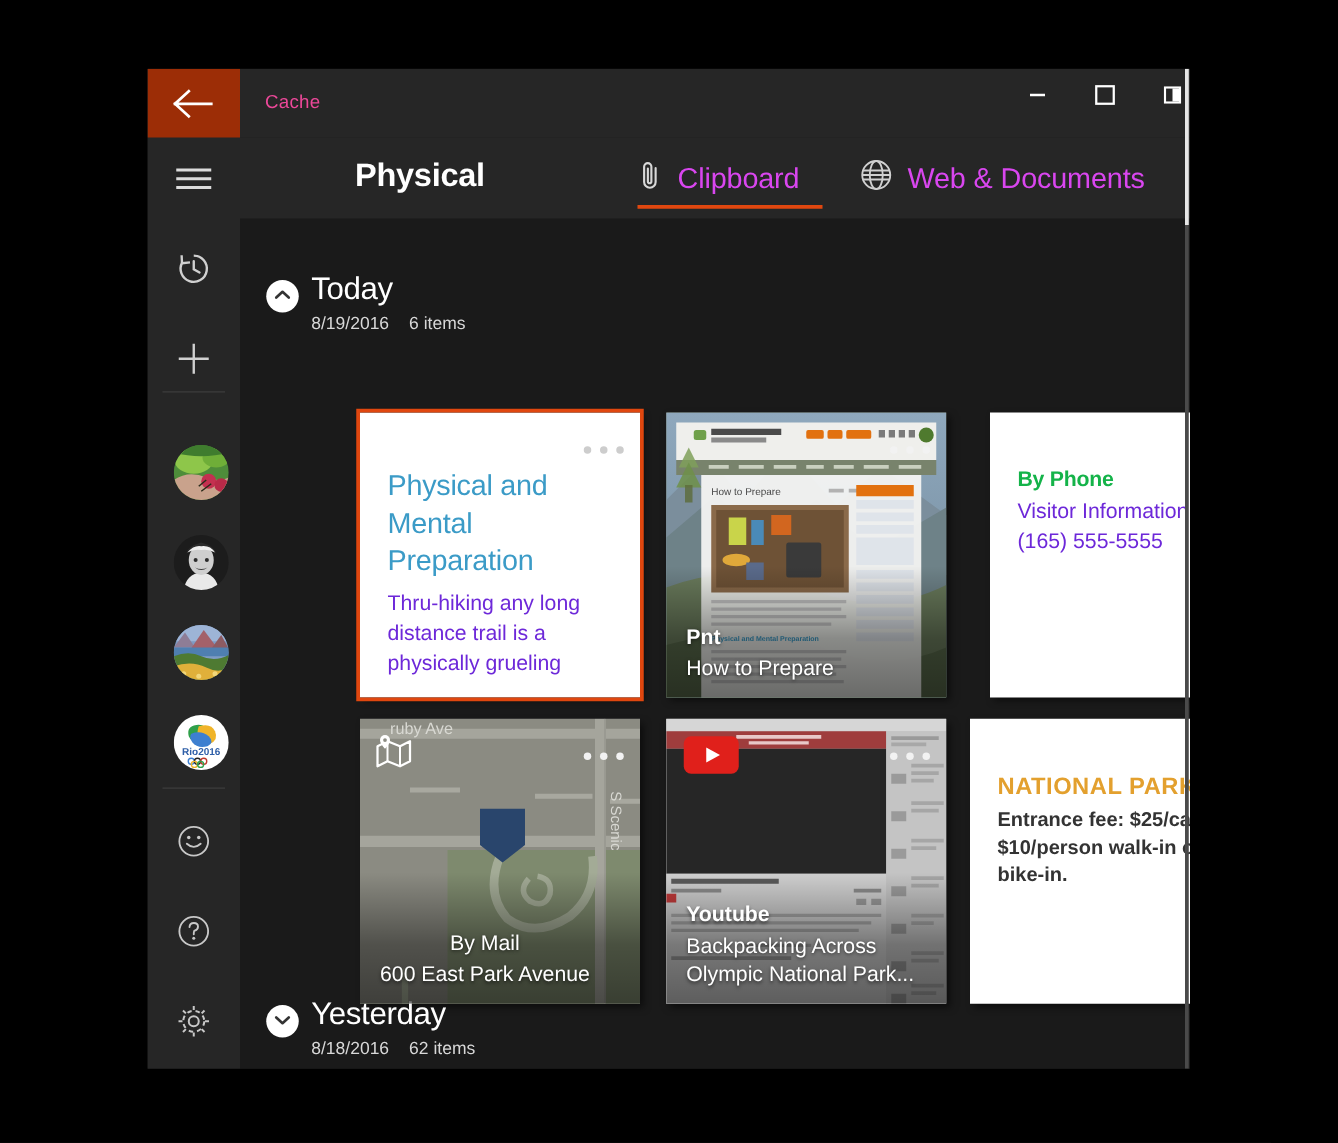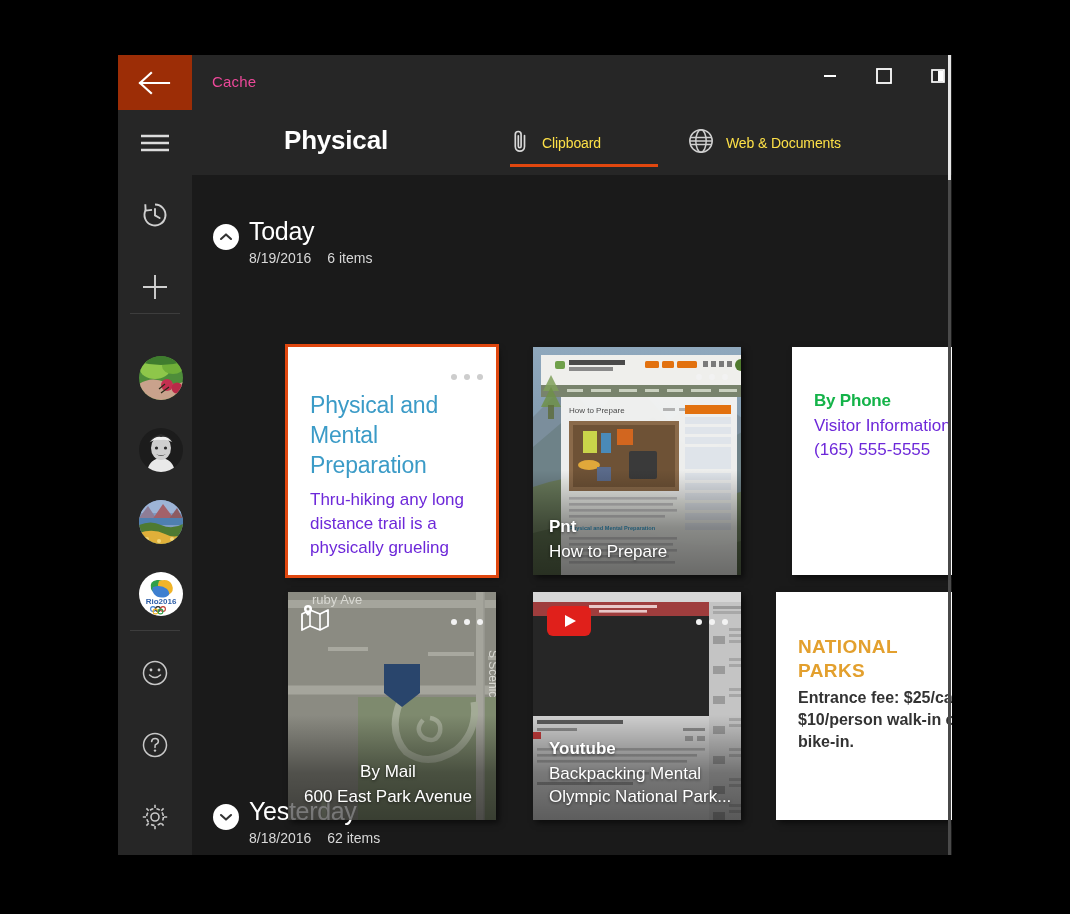--- a/index.html
+++ b/index.html
@@ -116,22 +116,22 @@
   }
   .tab {
     position: absolute;
     top: 0;
     height: 65px;
     display: flex;
     align-items: center;
     cursor: pointer;
   }
   .tab .tab-label {
-    color: #fde047;
-    font-size: 14px;
+    color: #d946ef;
+    font-size: 23px;
     margin-left: 12px;
     letter-spacing: -.1px;
   }
   .tab-underline {
     position: absolute;
     bottom: 8px;
     height: 3px;
     background: #e0470f;
   }
 
@@ -170,26 +170,25 @@
     top: 26px;
     color: #d8d8d8;
     font-size: 14px;
     white-space: nowrap;
   }
   .group-meta .gap { display: inline-block; width: 16px; }
 
   
   .card {
     position: absolute;
-    width: 208px;
+    width: 224px;
     height: 228px;
     overflow: hidden;
     box-shadow: 3px 3px 6px rgba(0,0,0,.55);
     cursor: pointer;
-    margin-top: 17px;
   }
   .card.white { background: #ffffff; }
   .card.selected {
     outline: 3px solid #e0470f;
     outline-offset: 0;
   }
   .card-dots {
     position: absolute;
     right: 13px;
     top: 27px;
@@ -696,21 +695,21 @@
           <path d="M18 9 L29 15 L18 21 Z" fill="#ffffff"></path>
         </svg>
       </div>
       <div class="card-dots light">
           <i></i>
           <i></i>
           <i></i>
         </div>
       <div class="card-overlay-labels">
         <div class="ov-title">Youtube</div>
-        <div class="ov-sub">Backpacking Mental Olympic National Park...</div>
+        <div class="ov-sub">Backpacking Across Olympic National Park...</div>
       </div>
     </div>
 
     <div class="card white" style="left:584px; top:400px;">
 
       <div class="card-body">
         <div class="card-title orange">NATIONAL PARKS</div>
         <div class="card-text dark">Entrance fee: $25/car, $10/person walk-in or bike-in.</div>
       </div>
     </div>

